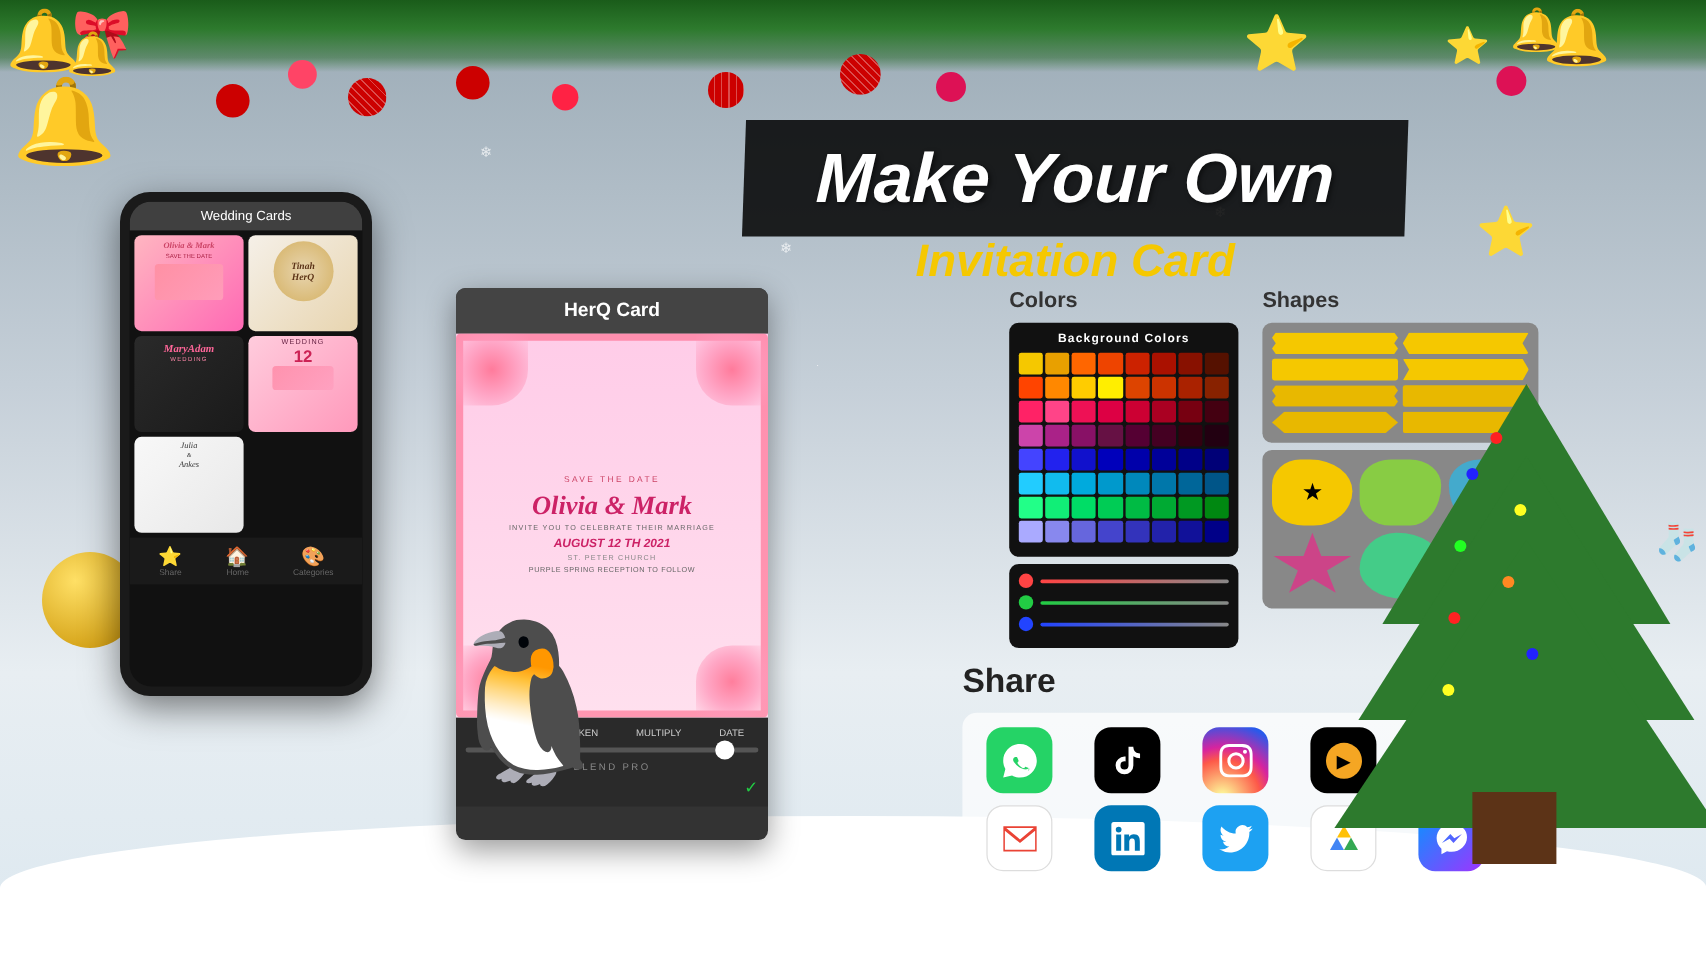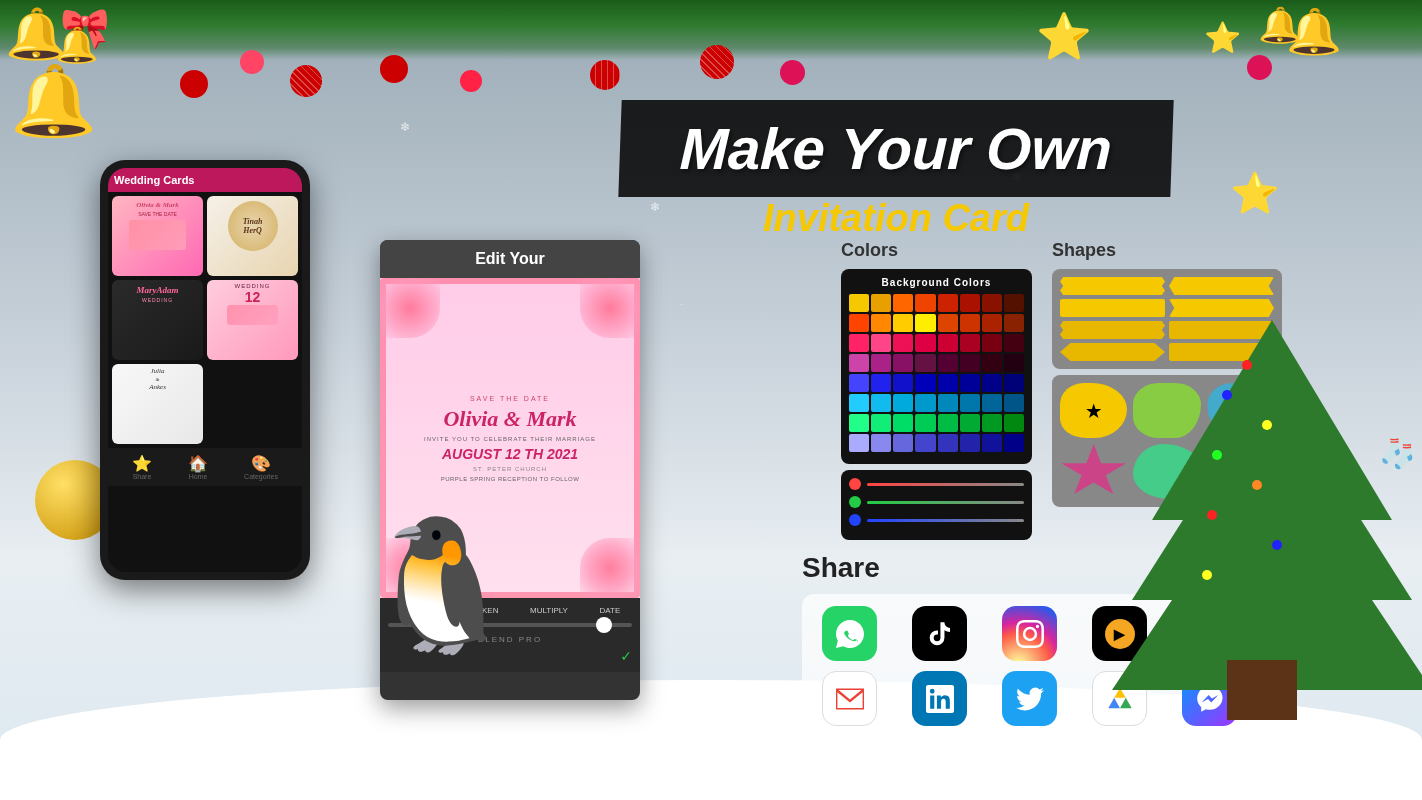--- a/index.html
+++ b/index.html
@@ -110,25 +110,26 @@
       box-shadow: 0 10px 30px rgba(0,0,0,0.5);
     }
     .phone-screen {
       width: 100%;
       height: 100%;
       background: #111;
       border-radius: 18px;
       overflow: hidden;
     }
     .phone-header {
-      background: #be185d;
+      background: #404040;
       padding: 6px;
+      text-align: center;
       color: white;
       font-size: 11px;
-      font-weight: bold;
+      font-weight: normal;
     }
     .phone-cards-grid {
       display: grid;
       grid-template-columns: 1fr 1fr;
       gap: 4px;
       padding: 4px;
     }
     .phone-card {
       height: 80px;
       border-radius: 6px;
@@ -206,21 +207,21 @@
       font-weight: bold;
       font-family: Georgia, serif;
     }
     .card-invite-text {
       font-size: 6px;
       color: #666;
       letter-spacing: 1px;
       text-transform: uppercase;
     }
     .card-date {
-      font-size: 14px;
+      font-size: 10px;
       color: #cc2266;
       font-style: italic;
       font-weight: bold;
     }
     .edit-bottom {
       background: #2a2a2a;
       padding: 8px;
     }
     .blend-options {
       display: flex;
@@ -534,21 +535,21 @@
     </div>
     <div class="phone-bottom">
       <div class="pb-icon">⭐<span>Share</span></div>
       <div class="pb-icon">🏠<span>Home</span></div>
       <div class="pb-icon active">🎨<span>Categories</span></div>
     </div>
   </div>
 </div>
 
 <div class="edit-panel">
-  <div class="edit-header">Edit Your</div>
+  <div class="edit-header">HerQ Card</div>
   <div class="edit-card-preview">
 
     <div style="position:absolute; inset:0; border:6px solid #ff6688; opacity:0.6; border-radius:4px;"></div>
 
     <div style="position:absolute; top:0; left:0; width:60px; height:60px; background:radial-gradient(circle at 50% 50%, #ff6688, #ff99bb, transparent); border-radius:0 0 50% 0; opacity:0.8;"></div>
     <div style="position:absolute; top:0; right:0; width:60px; height:60px; background:radial-gradient(circle at 50% 50%, #ff6688, #ff99bb, transparent); border-radius:0 0 0 50%; opacity:0.8;"></div>
     <div style="position:absolute; bottom:0; left:0; width:60px; height:60px; background:radial-gradient(circle at 50% 50%, #ff6688, #ff99bb, transparent); border-radius:0 50% 0 0; opacity:0.8;"></div>
     <div style="position:absolute; bottom:0; right:0; width:60px; height:60px; background:radial-gradient(circle at 50% 50%, #ff6688, #ff99bb, transparent); border-radius:50% 0 0 0; opacity:0.8;"></div>
 
     <div class="card-content">

